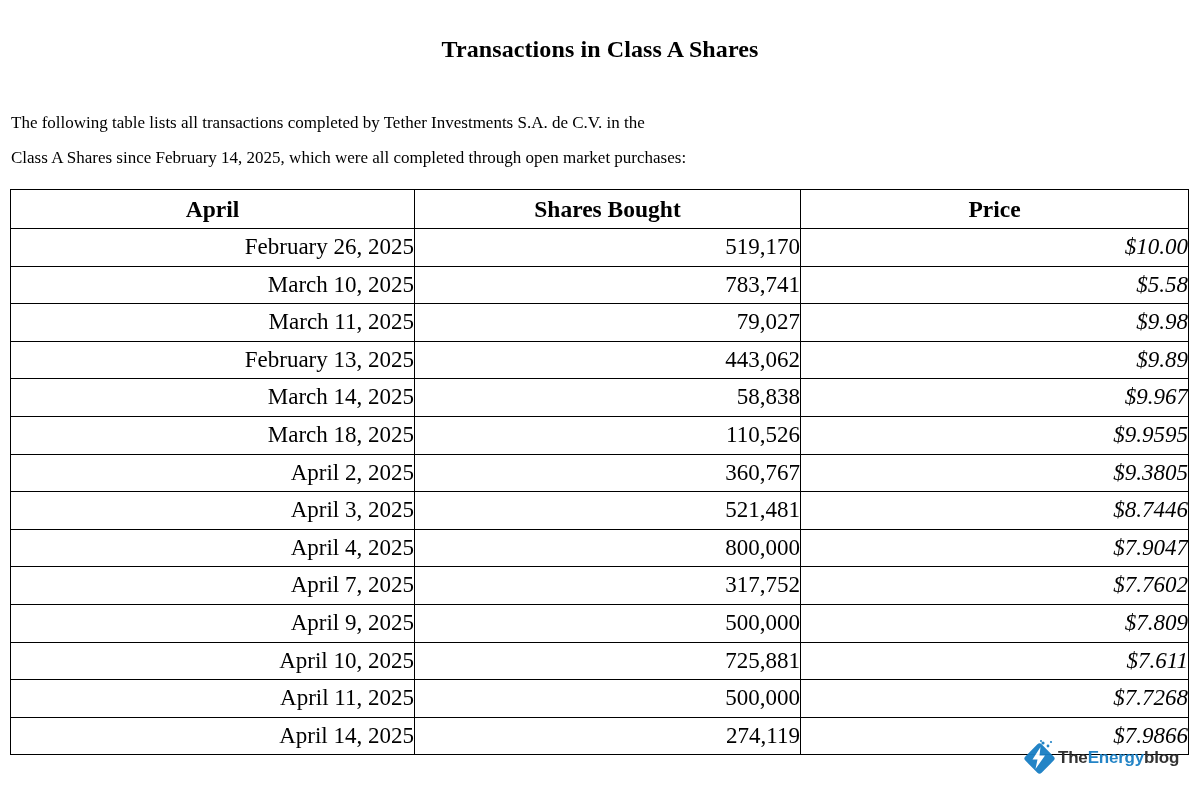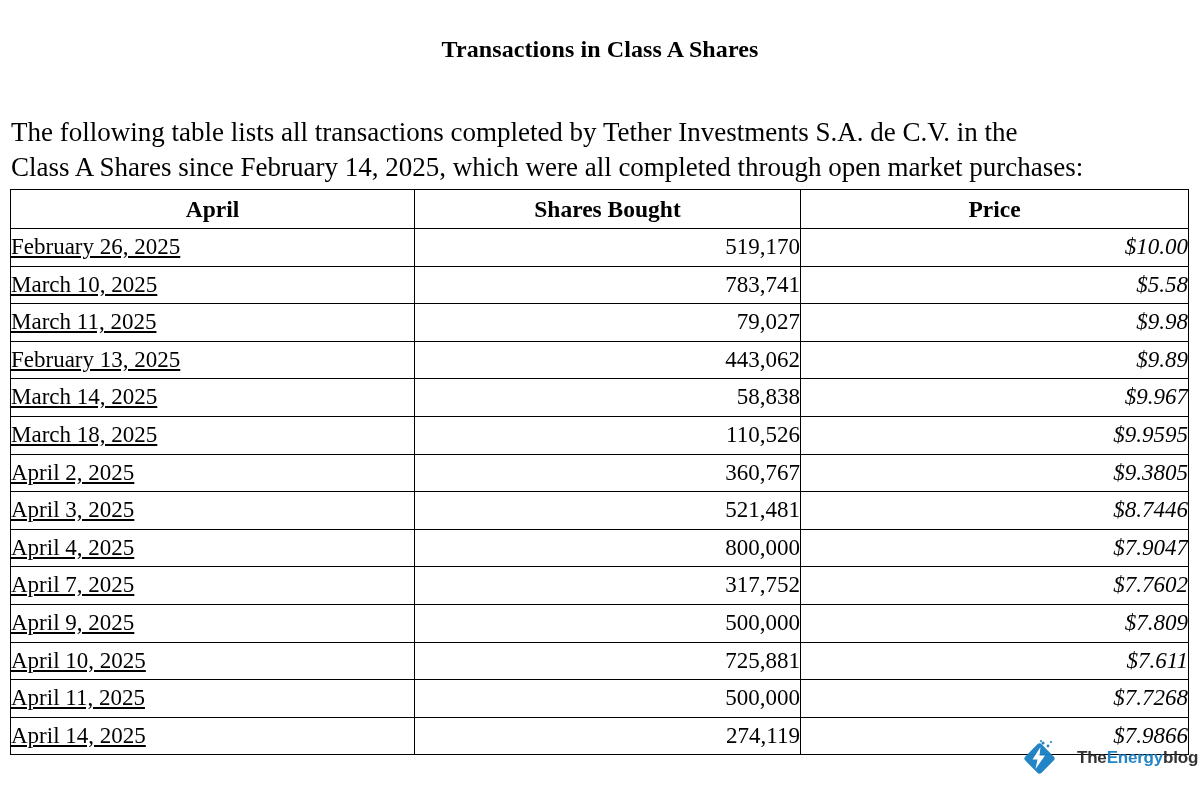--- a/index.html
+++ b/index.html
@@ -35,21 +35,21 @@
     letter-spacing: 0.1px;
     line-height: 1.2;
   }
 
   
   .intro {
     position: absolute;
     top: 88px;
     left: 11px;
     width: 1180px;
-    font-size: 27px;
+    font-size: 17px;
     line-height: 35px;
     text-align: left;
     white-space: nowrap;
   }
   .intro .line2 { display: block; }
 
   
   .table-wrap {
     position: absolute;
     top: 189px;
@@ -80,32 +80,32 @@
   }
 
   table.txn thead th {
     font-weight: bold;
     text-align: center;
     height: 38px;
     line-height: 38px;
     font-size: 23.5px;
   }
 
-  td.date  { text-align: left;  padding-left: 13px; text-decoration: underline; }
+  td.date  { text-align: right;  padding-left: 13px; }
   td.num   { text-align: right; padding-right: 10px; margin-left: 48px; }
   td.price { text-align: right; padding-right: 10px; font-style: italic; }
 
   
   .watermark {
     position: absolute;
     left: 1022px;
     top: 741px;
     display: flex;
     align-items: center;
-    gap: 21px;
+    gap: 2px;
     pointer-events: none;
     opacity: 0.96;
   }
   .wm-logo {
     width: 34px;
     height: 34px;
     position: relative;
     flex: none;
   }
   .wm-logo .diamond {

